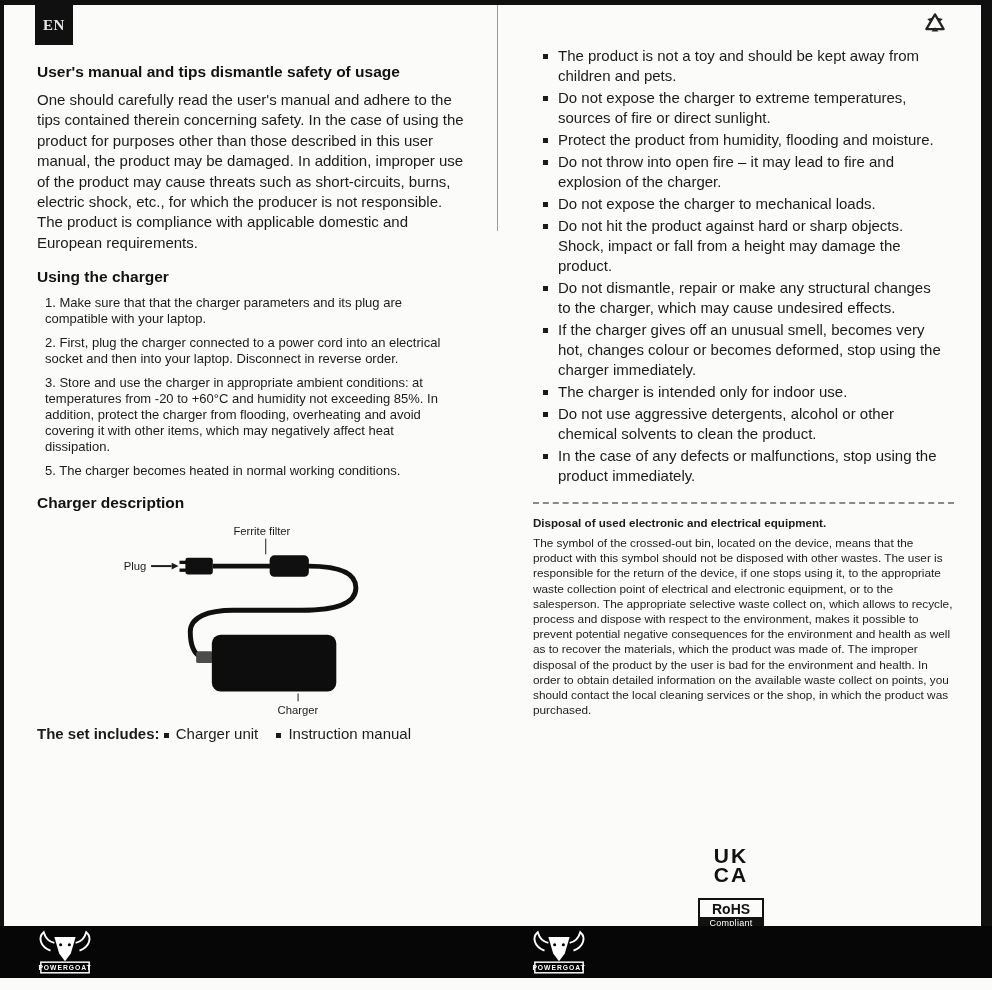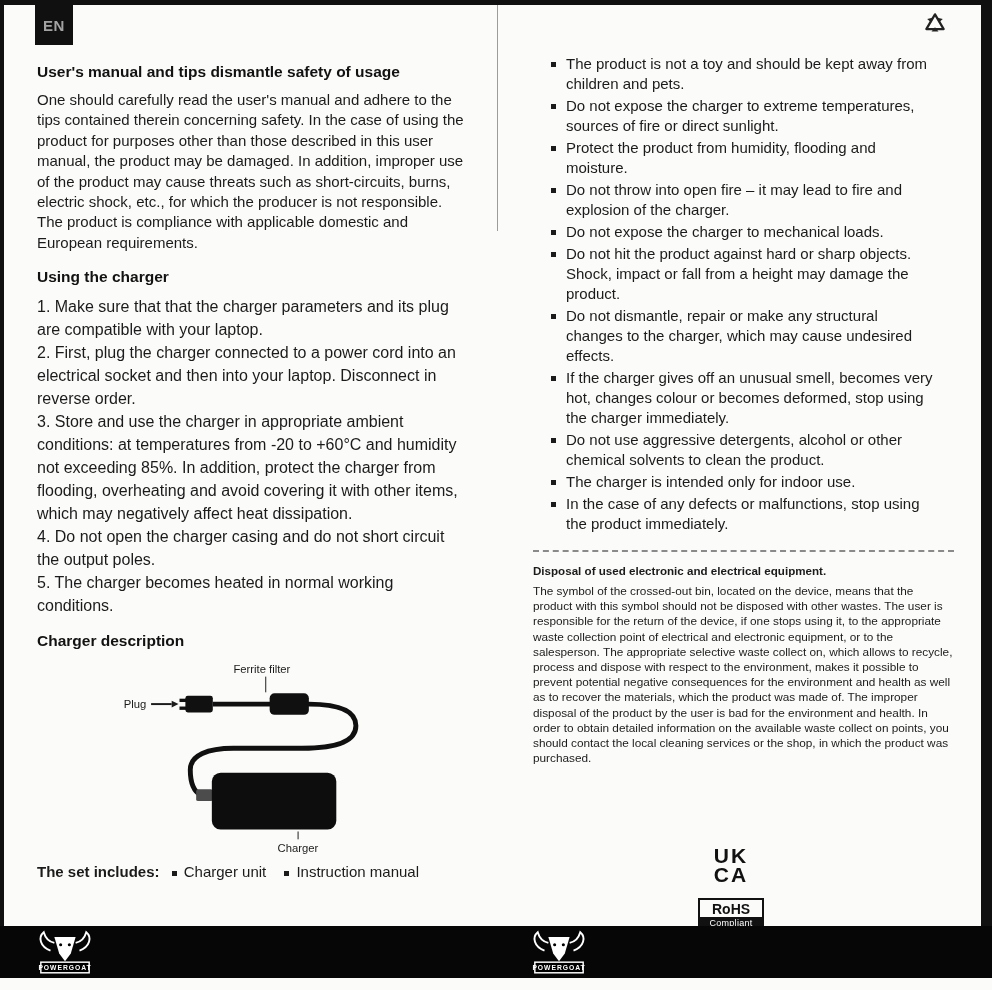--- a/index.html
+++ b/index.html
@@ -9,49 +9,49 @@
     font-family:"Liberation Sans", sans-serif;
   }
   
   .edge-top   { position:absolute; left:0; top:0; right:0; height:5px; background:#101010; }
   .edge-left  { position:absolute; left:0; top:0; width:4px; height:978px; background:#101010; }
   .edge-right { position:absolute; right:0; top:0; width:11px; height:978px; background:#101010; }
   .fold-line  { position:absolute; left:497px; top:5px; width:1px; height:226px; background:rgba(40,40,40,.45); }
 
   .lang-badge {
     position:absolute; left:35px; top:5px; width:38px; height:40px;
-    background:#101010; color:#a3a3a3; font-weight:700; font-size:15px;
-    display:flex; align-items:center; justify-content:center; letter-spacing:.5px;
+    background:#101010; color:#e5e5e5; font-weight:700; font-size:15px;
+    display:flex; align-items:center; justify-content:center; letter-spacing:.5px;font-family:Liberation Serif, serif;
   }
 
   .col-left  { position:absolute; left:37px;  top:63px; width:433px; }
   .col-right { position:absolute; left:533px; top:38px; width:421px; }
 
   .h2 { font-size:15.5px; font-weight:700; margin:0 0 9px; color:#121212; }
   .gap { margin-top:15px; }
   .body-text { font-size:15px; line-height:20.4px; margin:0; }
-  .steps p { font-size:16px; line-height:23px; margin:0; }
-
-  .bullet-list { list-style:none; margin:16px; padding:0; }
+  .steps p { font-size:13px; line-height:16px; margin:8px; }
+
+  .bullet-list { list-style:none; margin:8px; padding:0; }
   .bullet-list li {
     position:relative; padding-left:17px; margin-bottom:2px;
     font-size:15px; line-height:20px;
   }
   .bullet-list li::before {
     content:""; position:absolute; left:2px; top:8px; width:5px; height:5px; background:#1b1b1b;
   }
 
   .divider { border:0; border-top:2px dashed #8a8a8a; margin:16px 0 0; }
   .disposal-title { font-size:11.6px; font-weight:700; margin:12px 0 7px; }
   .disposal-body  { font-size:11.8px; line-height:15.2px; margin:0; }
 
   .diagram { display:block; margin:4px 0 6px; }
 
   .set-line { margin-top:8px; font-size:15px; }
-  .set-label { font-weight:700; margin-right:8px; }
+  .set-label { font-weight:700; }
   .set-item { margin-right:14px; }
   .sq { display:inline-block; width:5px; height:5px; background:#1b1b1b; vertical-align:middle; margin-right:7px; }
 
   .logos {
     position:absolute; left:698px; top:846px;
     display:flex; align-items:center; gap:14px;flex-direction:column;
   }
   .ukca { font-weight:700; font-size:21px; line-height:19px; letter-spacing:2px; color:#111; }
   .rohs { border:2px solid #111; width:62px; text-align:center; background:#fbfbf9; }
   .rohs-top { font-weight:700; font-size:14px; padding:1px 12px 0; color:#111; }
@@ -89,21 +89,20 @@
   <div class="col-left">
 
     <div class="h2">User's manual and tips dismantle safety of usage</div>
     <p class="body-text">One should carefully read the user's manual and adhere to the tips contained therein concerning safety. In the case of using the product for purposes other than those described in this user manual, the product may be damaged. In addition, improper use of the product may cause threats such as short-circuits, burns, electric shock, etc., for which the producer is not responsible. The product is compliance with applicable domestic and European requirements.</p>
 
     <div class="h2 gap">Using the charger</div>
     <div class="steps">
       <p>1. Make sure that that the charger parameters and its plug are compatible with your laptop.</p>
       <p>2. First, plug the charger connected to a power cord into an electrical socket and then into your laptop. Disconnect in reverse order.</p>
       <p>3. Store and use the charger in appropriate ambient conditions: at temperatures from -20 to +60°C and humidity not exceeding 85%. In addition, protect the charger from flooding, overheating and avoid covering it with other items, which may negatively affect heat dissipation.</p>
-      <p>4. Do not open the charger casing and do not short circuit the output poles.</p>
       <p>5. The charger becomes heated in normal working conditions.</p>
     </div>
 
     <div class="h2 gap">Charger description</div>
 
     <svg class="diagram" width="432" height="196" viewBox="0 0 432 200">
 
       <text x="196" y="14" font-size="11.5" fill="#1b1b1b">Ferrite filter</text>
       <line x1="229" y1="18" x2="229" y2="34" stroke="#1b1b1b" stroke-width="1"></line>
 
@@ -143,22 +142,22 @@
 
     <ul class="bullet-list">
       <li>The product is not a toy and should be kept away from children and pets.</li>
       <li>Do not expose the charger to extreme temperatures, sources of fire or direct sunlight.</li>
       <li>Protect the product from humidity, flooding and moisture.</li>
       <li>Do not throw into open fire – it may lead to fire and explosion of the charger.</li>
       <li>Do not expose the charger to mechanical loads.</li>
       <li>Do not hit the product against hard or sharp objects. Shock, impact or fall from a height may damage the product.</li>
       <li>Do not dismantle, repair or make any structural changes to the charger, which may cause undesired effects.</li>
       <li>If the charger gives off an unusual smell, becomes very hot, changes colour or becomes deformed, stop using the charger immediately.</li>
+      <li>The charger is intended only for indoor use.</li>
       <li>Do not use aggressive detergents, alcohol or other chemical solvents to clean the product.</li>
-      <li>The charger is intended only for indoor use.</li>
       <li>In the case of any defects or malfunctions, stop using the product immediately.</li>
     </ul>
 
     <hr class="divider">
 
     <div class="disposal-title">Disposal of used electronic and electrical equipment.</div>
     <p class="disposal-body">The symbol of the crossed-out bin, located on the device, means that the product with this symbol should not be disposed with other wastes. The user is responsible for the return of the device, if one stops using it, to the appropriate waste collection point of electrical and electronic equipment, or to the salesperson. The appropriate selective waste collect on, which allows to recycle, process and dispose with respect to the environment, makes it possible to prevent potential negative consequences for the environment and health as well as to recover the materials, which the product was made of. The improper disposal of the product by the user is bad for the environment and health. In order to obtain detailed information on the available waste collect on points, you should contact the local cleaning services or the shop, in which the product was purchased.</p>
   </div>
 
   <div class="logos">

